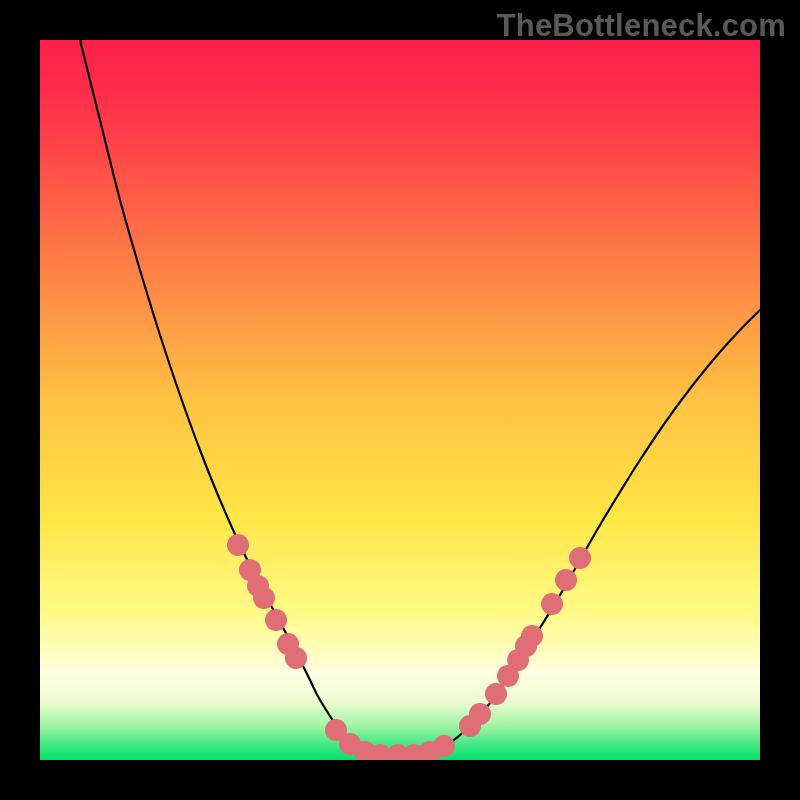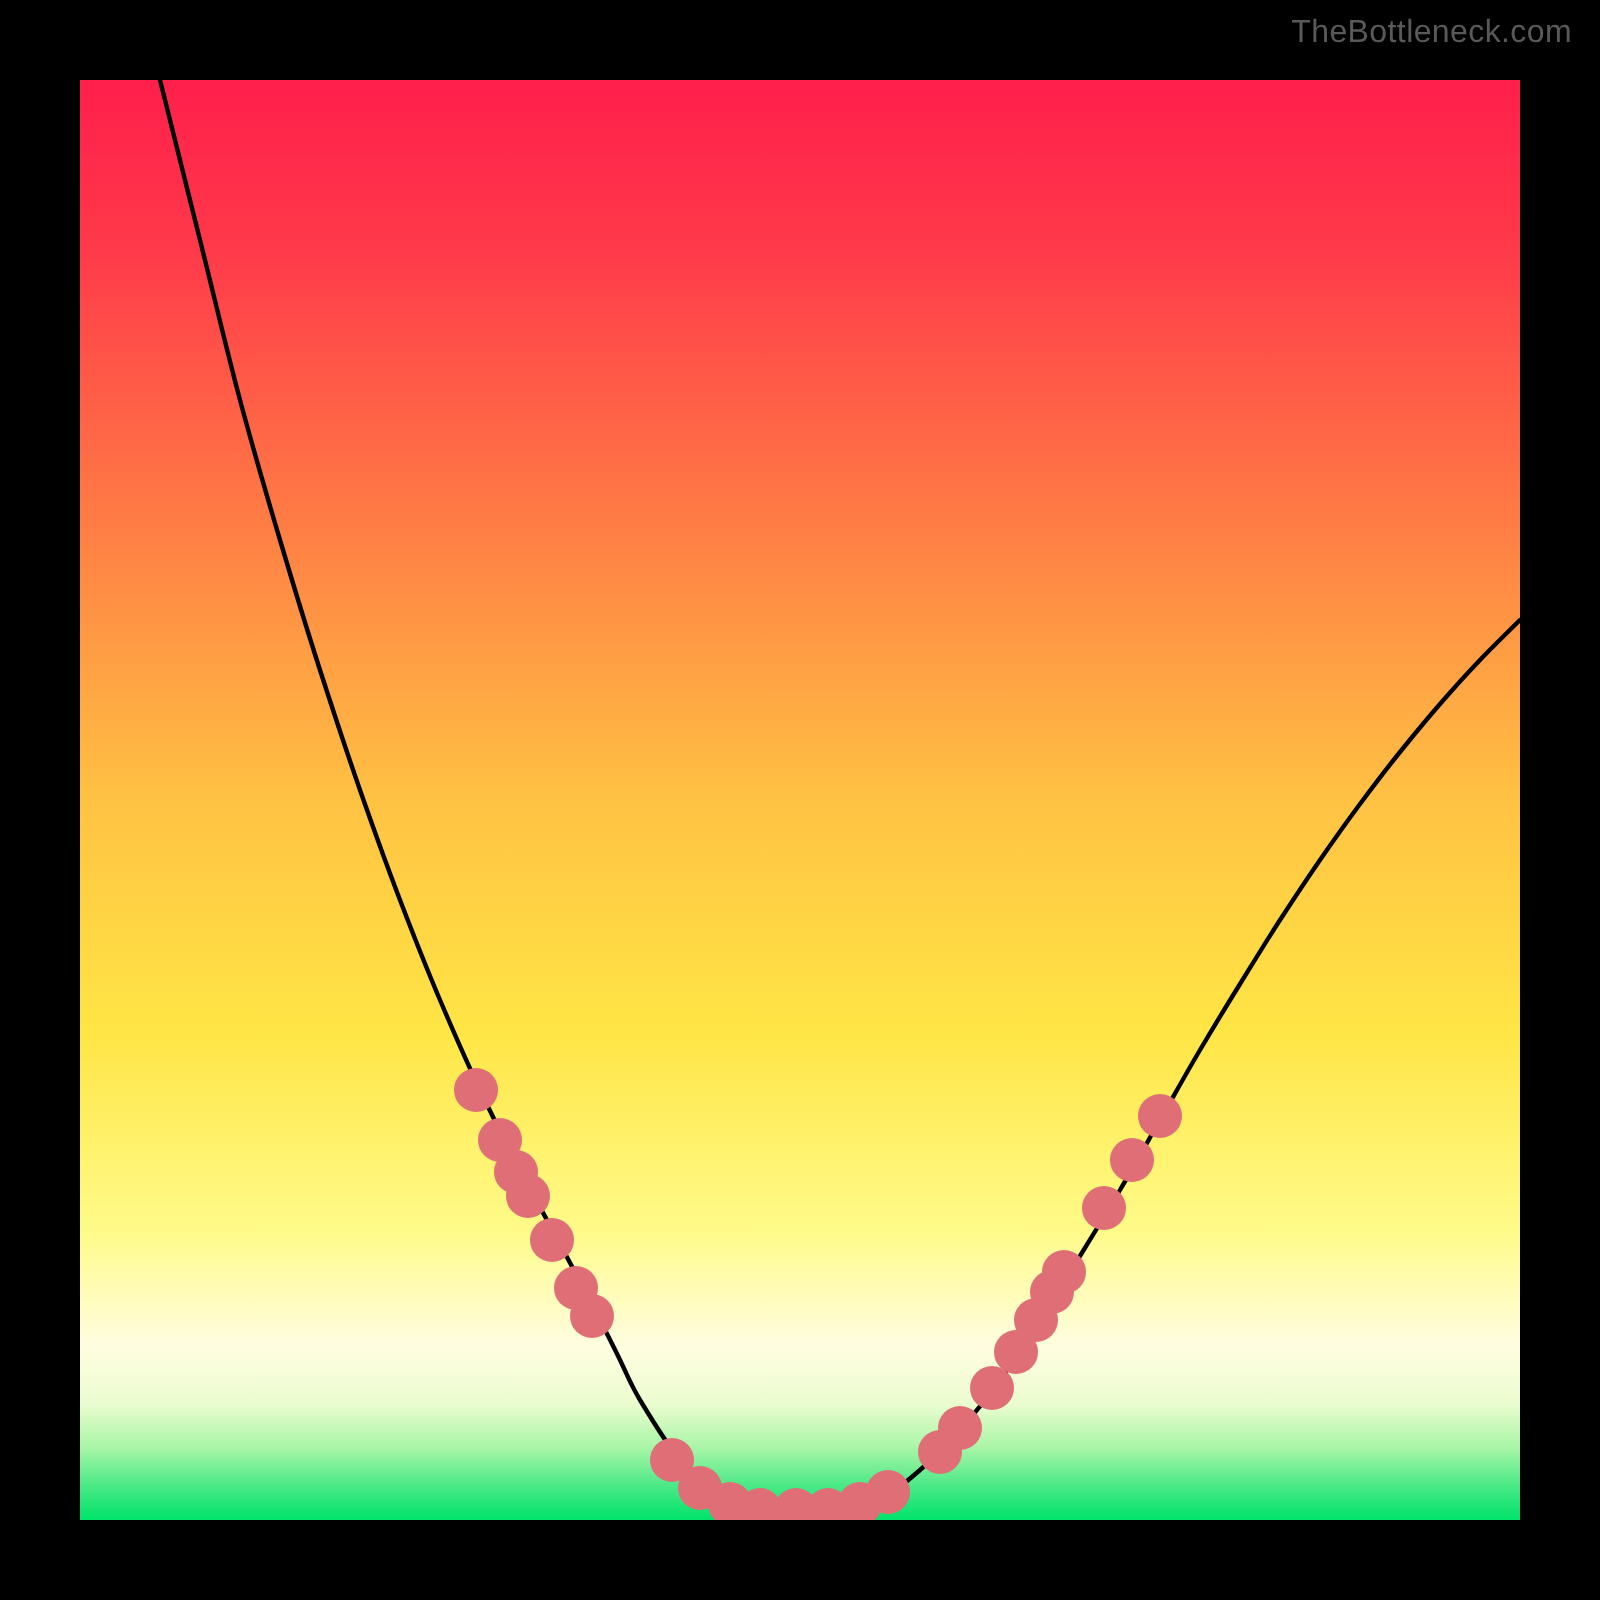--- a/index.html
+++ b/index.html
@@ -29,23 +29,23 @@
   }
   .gradient {
     position: absolute;
     inset: 0;
   }
   .watermark {
     position: absolute;
     top: 8px;
     right: 14px;
     color: #595959;
-    font-size: 16px;
+    font-size: 31px;
     letter-spacing: 0.2px;
-    font-weight: 400;
+    font-weight: 700;
   }
   svg.overlay {
     position: absolute;
     inset: 0;
     width: 100%;
     height: 100%;
   }
   .curve {
     fill: none;
     stroke: #000;

